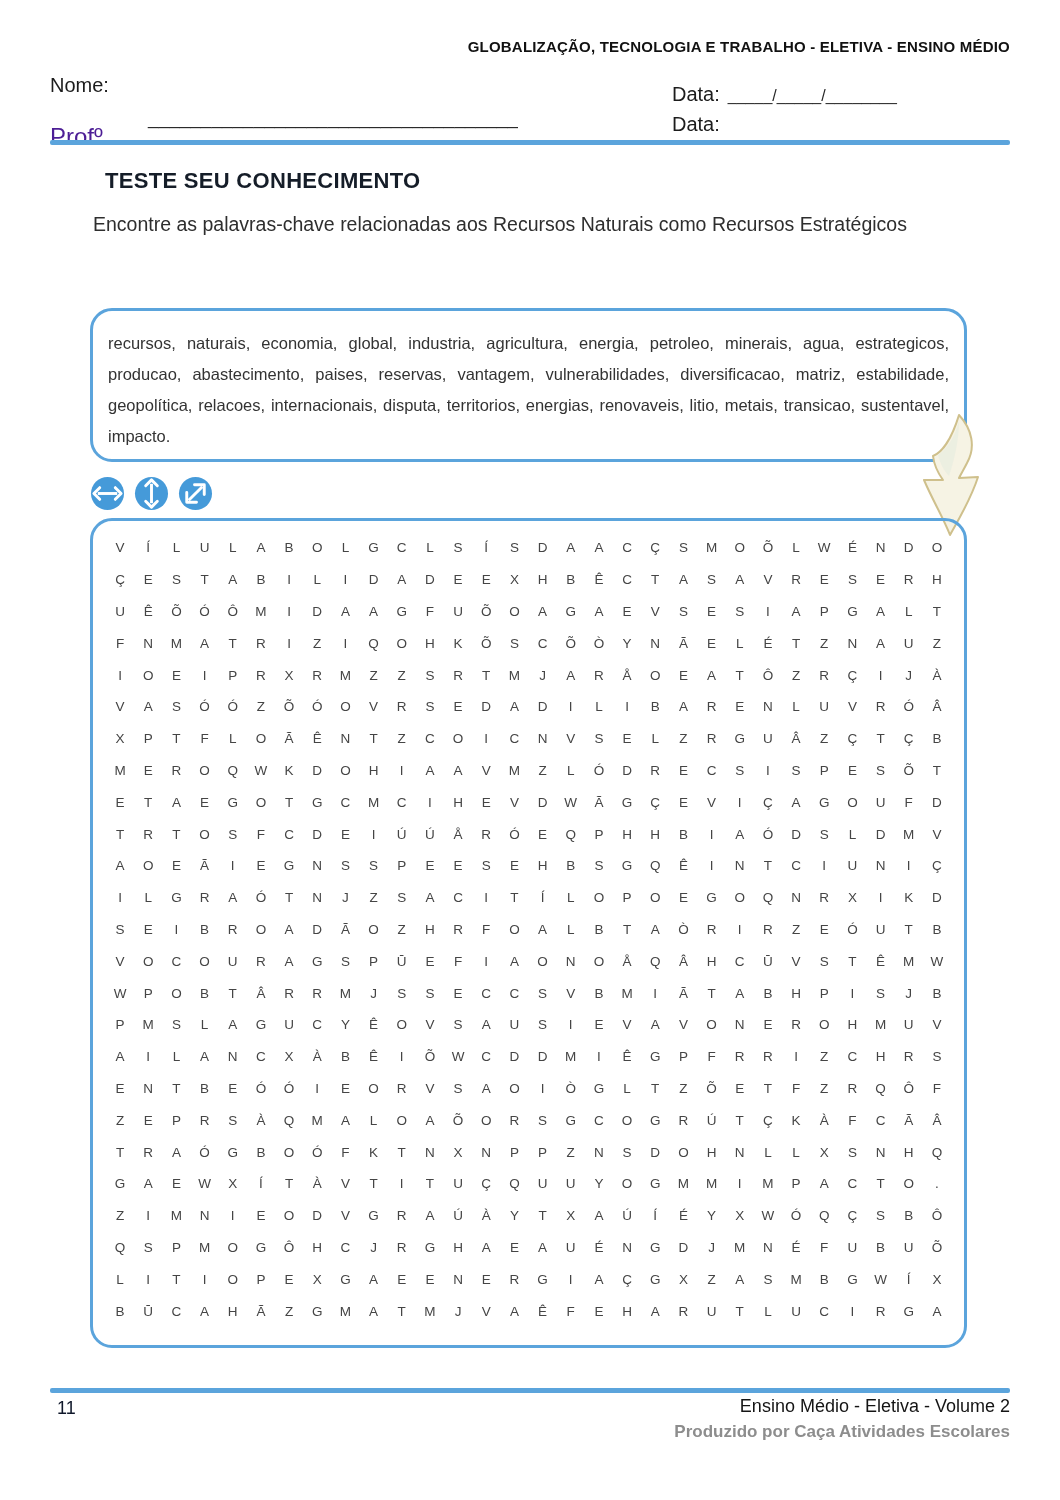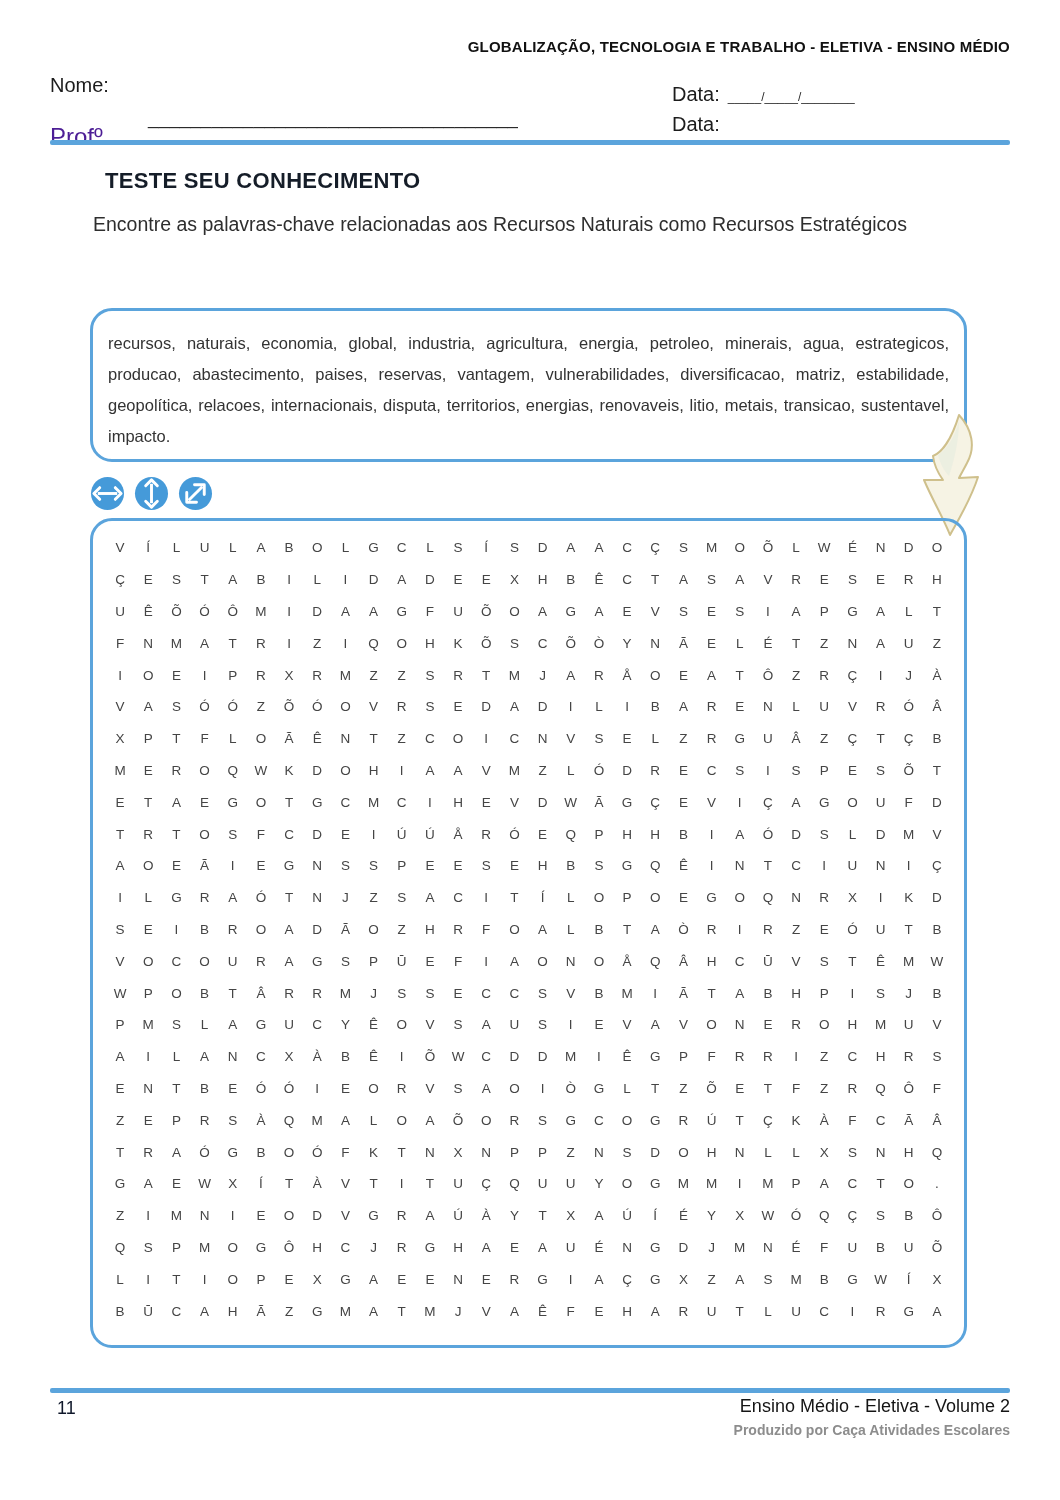--- a/index.html
+++ b/index.html
@@ -10,21 +10,21 @@
   }
   
   .course-title {
     position:absolute; top:38px; right:50px; font-size:15px; font-weight:bold;
     color:#111; letter-spacing:.2px;
   }
   .name-label { position:absolute; left:50px; top:74px; font-size:20px; color:#1c1c1c; }
   .name-line  { position:absolute; left:148px; top:74px; font-size:19px; color:#2a2a2a; letter-spacing:0;margin-top:33px; }
   .prof-label { position:absolute; left:50px; top:123px; font-size:24px; color:#4c1d95; }
   .data-row   { position:absolute; left:672px; top:83px;  font-size:20px; color:#1c1c1c; }
-  .data-row .blanks { font-size:12px; color:#2a2a2a; margin-left:8px; }
+  .data-row .blanks { font-size:16px; color:#2a2a2a; margin-left:8px; }
   .turma-row  { position:absolute; left:672px; top:113px; font-size:20px; color:#1c1c1c; }
   .rule {
     position:absolute; left:50px; width:960px; height:5px; border-radius:2px;
   }
   .rule.top { top:140px; }
   .rule.bottom { top:1388px; }
   
   .activity-title {
     position:absolute; left:105px; top:168px; font-size:22px; font-weight:bold;
     color:#151d28; letter-spacing:.3px;
@@ -53,21 +53,21 @@
     position:absolute; left:13px; top:11px; width:845px;
     display:grid; grid-template-columns:repeat(30,1fr); grid-auto-rows:31.8px;
   }
   .cell {
     display:flex; align-items:center; justify-content:center;
     font-size:13.5px; color:#454545; font-weight:500;
   }
   
   .page-number { position:absolute; left:57px; top:1398px; font-size:18px; color:#0f172a; font-weight:normal; }
   .footer-title { position:absolute; right:50px; top:1396px; font-size:18px; font-weight:normal; color:#141414; }
-  .footer-sub   { position:absolute; right:50px; top:1422px; font-size:14px; font-weight:bold; color:#8d8d8d; }
+  .footer-sub   { position:absolute; right:50px; top:1422px; font-size:17px; font-weight:bold; color:#8d8d8d; }
 </style>
 </head>
 <body>
 
 <div class="page">
 
   <div class="course-title">GLOBALIZAÇÃO, TECNOLOGIA E TRABALHO - ELETIVA - ENSINO MÉDIO</div>
   <div class="name-label">Nome:</div>
   <div class="name-line">___________________________________</div>
   <div class="prof-label">Profº</div>

